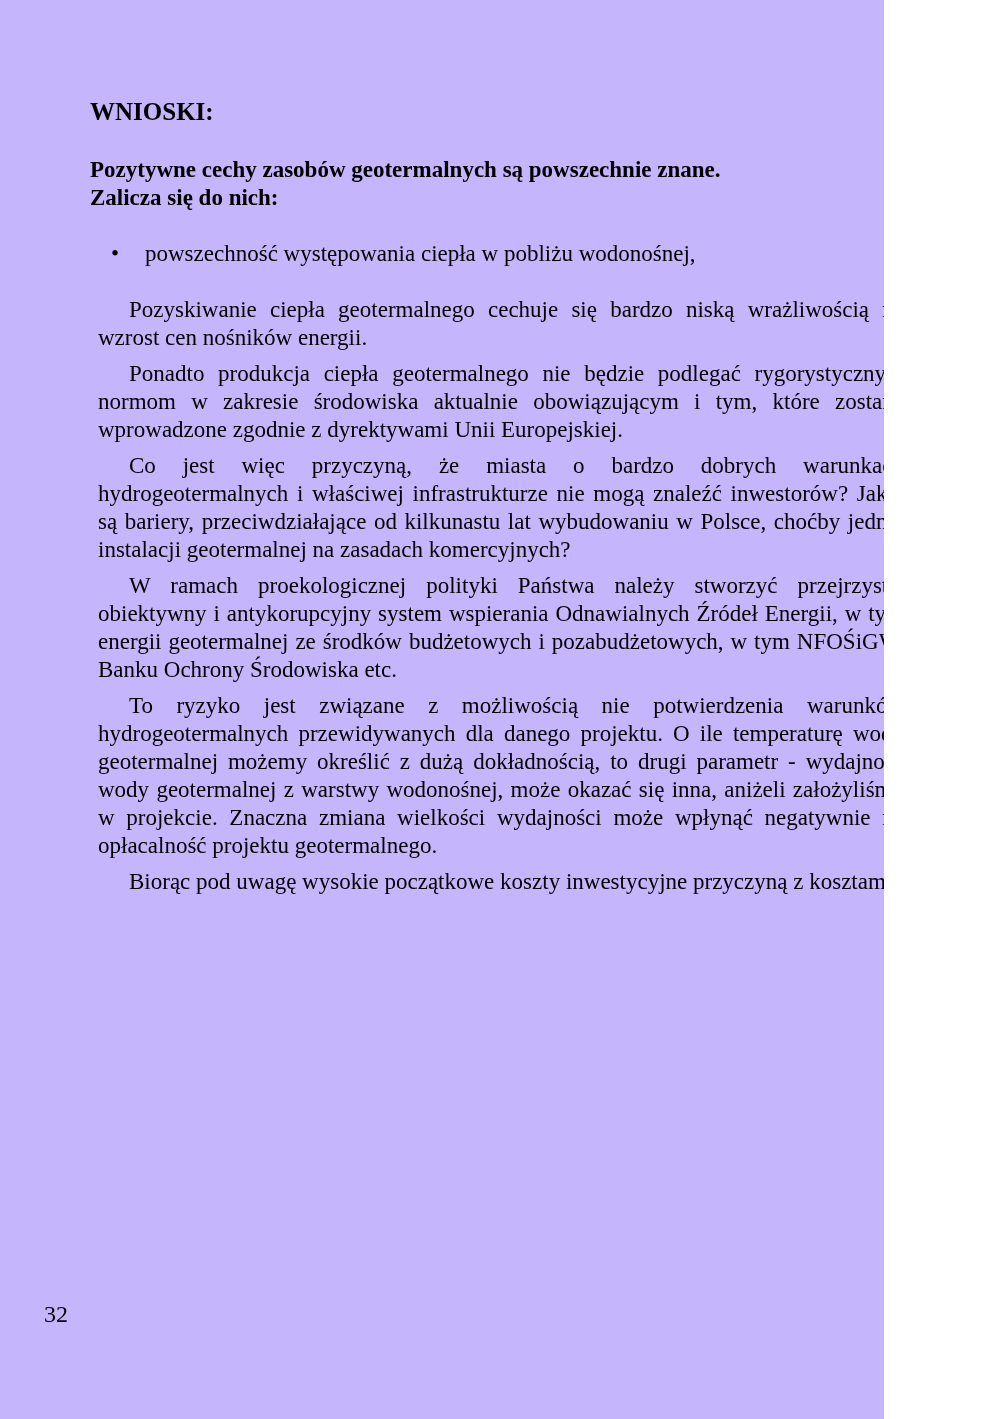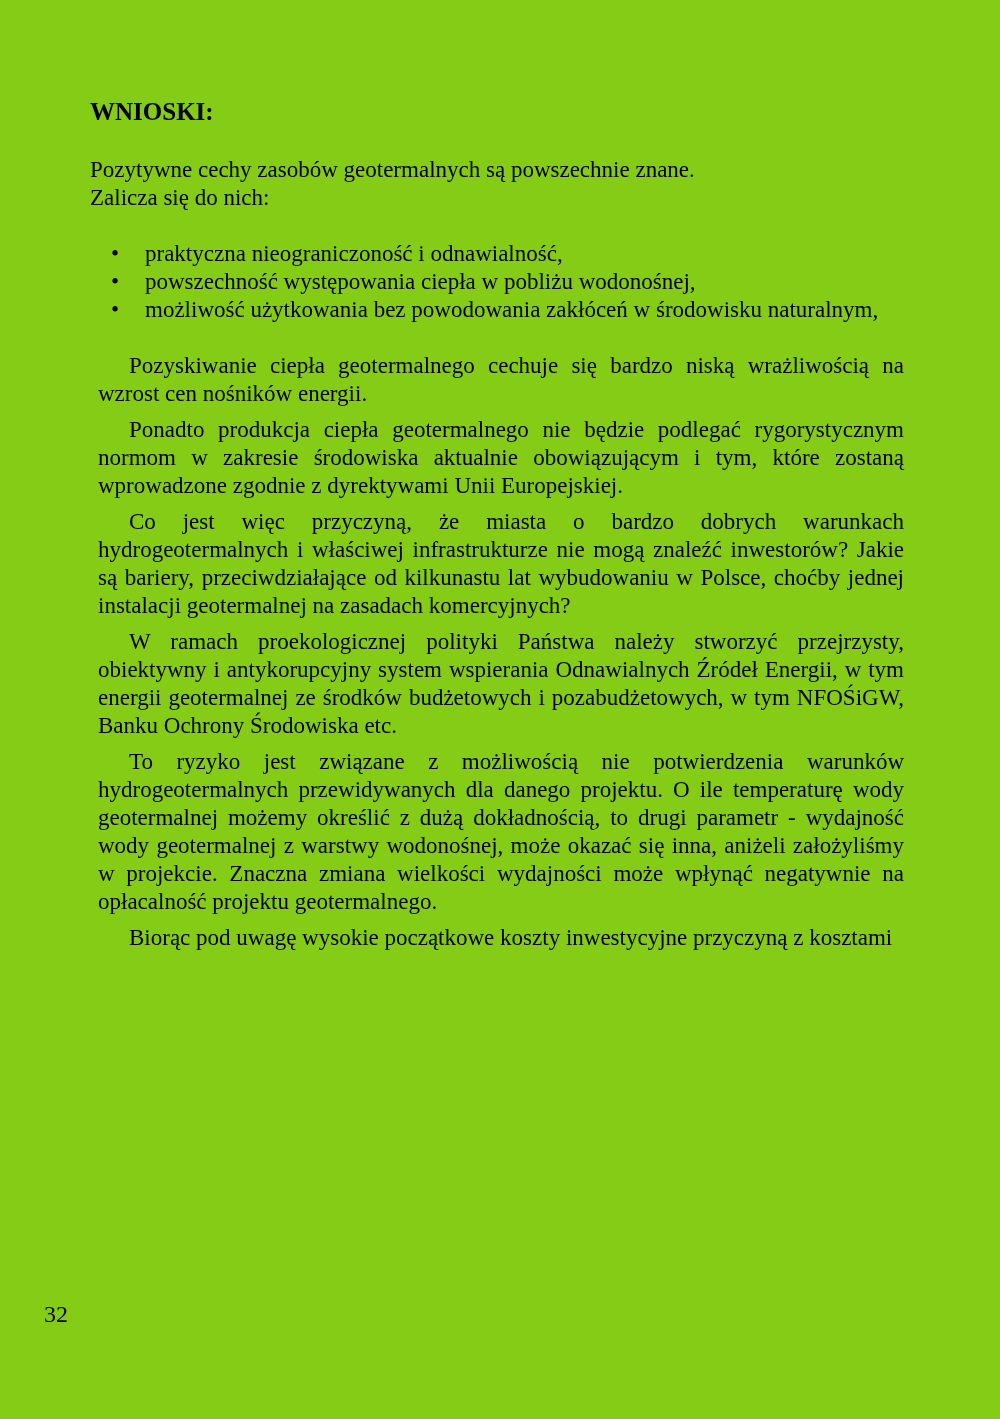--- a/index.html
+++ b/index.html
@@ -2,23 +2,23 @@
 <html><head>
 <meta charset="utf-8">
 <style>
   html, body {
     margin: 0;
     padding: 0;
     background: #ffffff;
   }
   .page {
     position: relative;
-    width: 1000px;
+    width: 884px;
     height: 1419px;
-    background: #84cc16;
+    background: #c4b5fd;
     color: #000000;
     font-family: "Liberation Serif", serif;
     overflow: hidden;
   }
   .content {
     position: absolute;
     top: 98px;
     left: 90px;
     width: 822px;
     font-size: 23px;
@@ -26,21 +26,21 @@
     text-align: justify;
   }
   .heading {
     font-size: 25px;
     font-weight: bold;
     line-height: 28px;
     margin: 0 0 30px 0;
     text-align: left;
   }
   .intro {
-    font-weight: normal;
+    font-weight: bold;
     margin: 0 0 28px 0;
     text-align: left;
   }
   .intro .intro-line { margin: 0; }
   ul.bullets {
     list-style: none;
     margin: 0 0 28px 0;
     padding: 0;
   }
   ul.bullets li {
@@ -81,23 +81,21 @@
   <div class="content">
 
     <h1 class="heading">WNIOSKI:</h1>
 
     <div class="intro">
       <div class="intro-line">Pozytywne cechy zasobów geotermalnych są powszechnie znane.</div>
       <div class="intro-line">Zalicza się do nich:</div>
     </div>
 
     <ul class="bullets">
-      <li>praktyczna nieograniczoność i odnawialność,</li>
       <li>powszechność występowania ciepła w pobliżu wodonośnej,</li>
-      <li>możliwość użytkowania bez powodowania zakłóceń w środowisku naturalnym,</li>
     </ul>
 
     <p class="para">Pozyskiwanie ciepła geotermalnego cechuje się bardzo niską wrażliwością na wzrost cen nośników energii.</p>
     <p class="para">Ponadto produkcja ciepła geotermalnego nie będzie podlegać rygorystycznym normom w zakresie środowiska aktualnie obowiązującym i tym, które zostaną wprowadzone zgodnie z dyrektywami Unii Europejskiej.</p>
 
     <p class="para question">Co jest więc przyczyną, że miasta o bardzo dobrych warunkach hydrogeotermalnych i właściwej infrastrukturze nie mogą znaleźć inwestorów? Jakie są bariery, przeciwdziałające od kilkunastu lat wybudowaniu w Polsce, choćby jednej instalacji geotermalnej na zasadach komercyjnych?</p>
 
     <p class="para">W ramach proekologicznej polityki Państwa należy stworzyć przejrzysty, obiektywny i antykorupcyjny system wspierania Odnawialnych Źródeł Energii, w tym energii geotermalnej ze środków budżetowych i pozabudżetowych, w tym NFOŚiGW, Banku Ochrony Środowiska etc.</p>
     <p class="para">To ryzyko jest związane z możliwością nie potwierdzenia warunków hydrogeotermalnych przewidywanych dla danego projektu. O ile temperaturę wody geotermalnej możemy określić z dużą dokładnością, to drugi parametr - wydajność wody geotermalnej z warstwy wodonośnej, może okazać się inna, aniżeli założyliśmy w projekcie. Znaczna zmiana wielkości wydajności może wpłynąć negatywnie na opłacalność projektu geotermalnego.</p>
     <p class="para">Biorąc pod uwagę wysokie początkowe koszty inwestycyjne przyczyną z kosztami</p>

